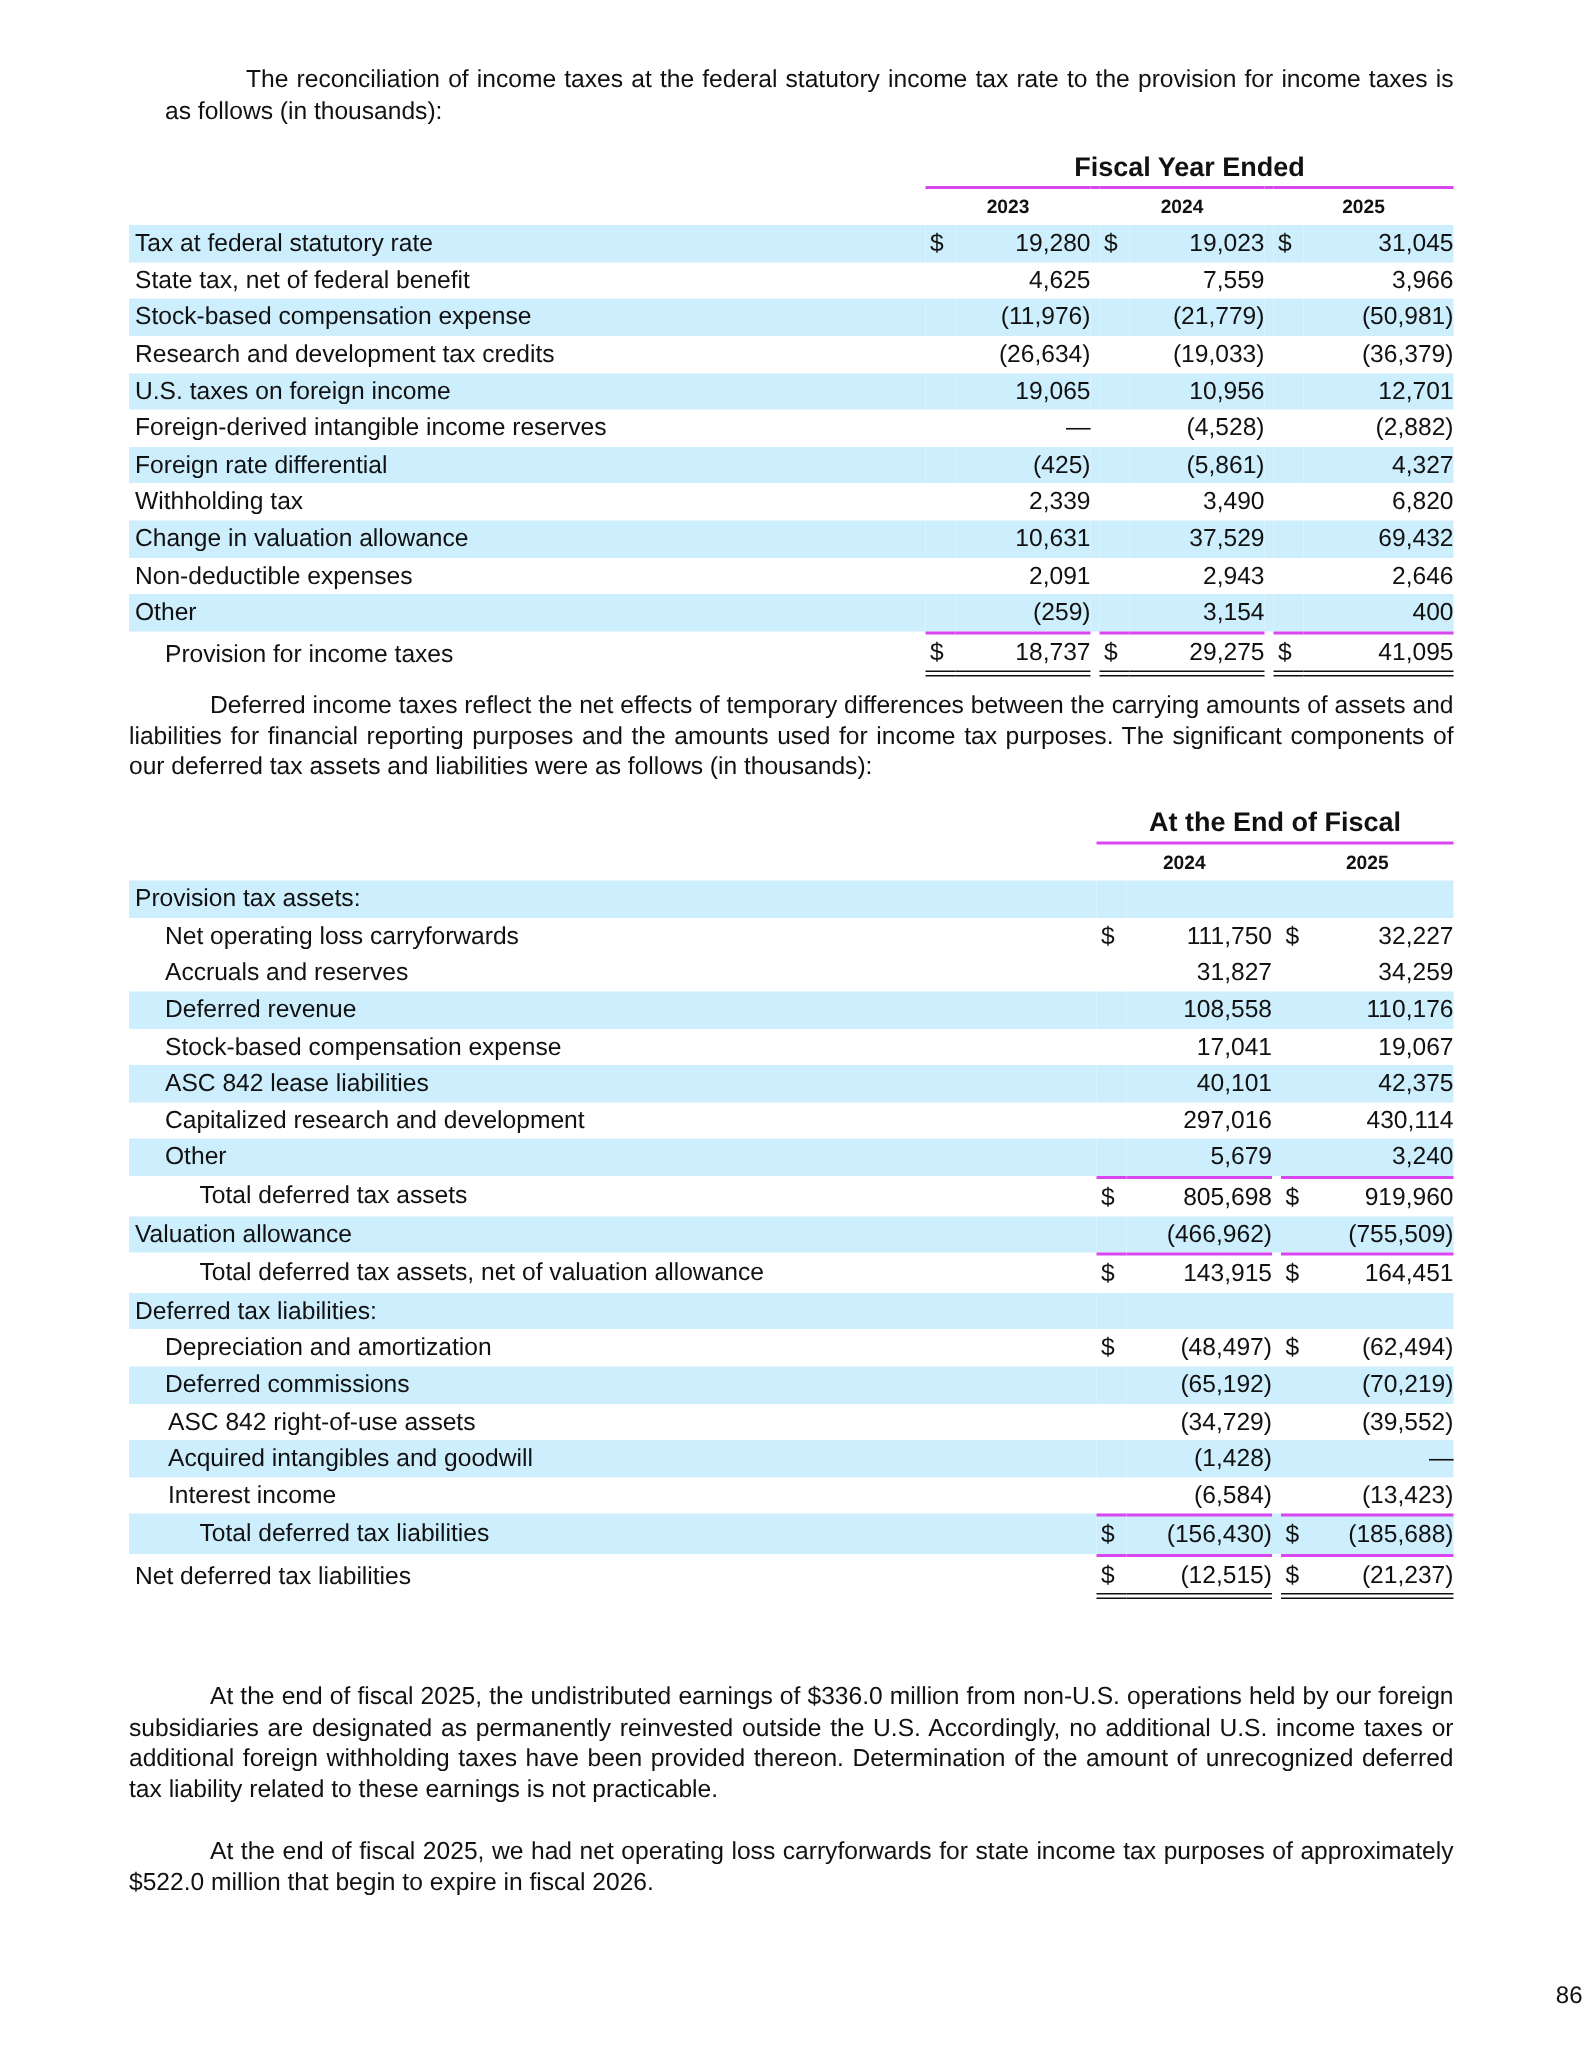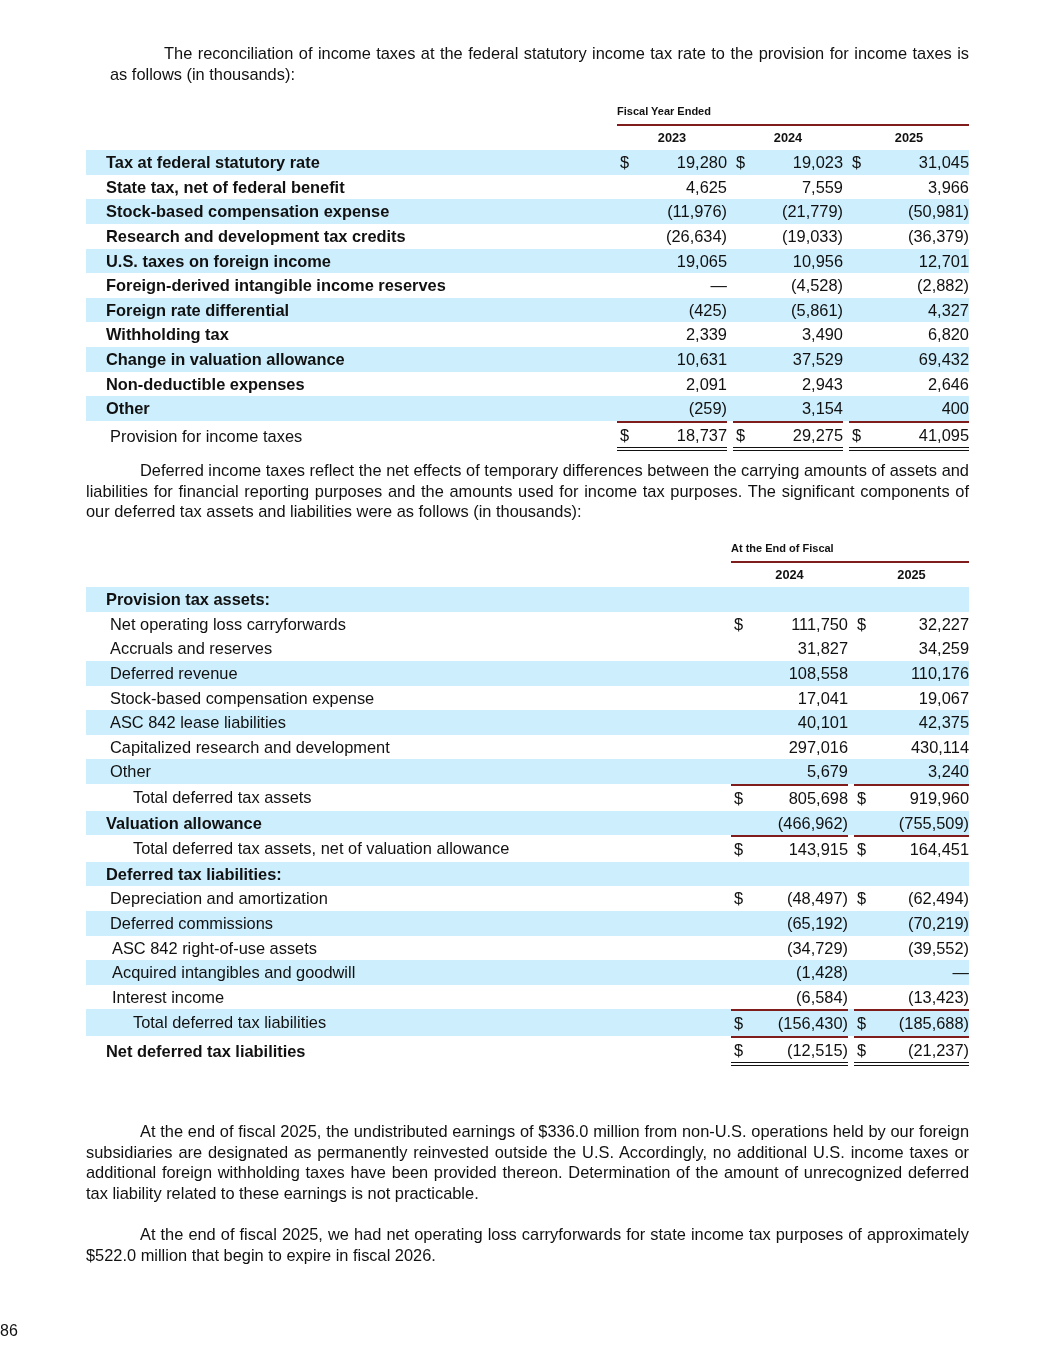--- a/index.html
+++ b/index.html
@@ -10,33 +10,33 @@
   .page { position: absolute; left: 86px; top: 0; width: 883px; }
   .para { text-align: justify; line-height: 20.5px; margin: 0; text-indent: 54px; }
   #p1 { position: absolute; top: 43px; margin-left: 24px; }
   #p2 { position: absolute; top: 460px; }
   #p3 { position: absolute; top: 1121px; }
   #p4 { position: absolute; top: 1224px; }
   table { border-collapse: separate; border-spacing: 0; width: 883px; }
   td { padding: 0; height: 24.6px; line-height: 24.6px; white-space: nowrap; }
   .hl td { background: #cdeefd; }
   .hl td.gap { background: #cdeefd; }
-  .lbl { padding-left: 20px; font-weight: bold; }
+  .lbl { padding-left: 4px; }
   .ind1 { padding-left: 24px; }
   .ind1b { padding-left: 26px; }
   .ind2 { padding-left: 47px; }
   .cur { text-align: left; padding-left: 3px; }
   .num { text-align: right; padding-right: 0; }
-  .hdr-top { font-weight: bold; font-size: 11px; height: 18px; line-height: 18px; }
+  .hdr-top { font-weight: bold; font-size: 18px; text-align: center; height: 18px; line-height: 18px; }
   .hdr-yr { font-weight: bold; font-size: 12.8px; text-align: center; height: 19px; line-height: 19px; }
-  .bt { border-top: 2px solid #7f1d1d; }
+  .bt { border-top: 2px solid #d946ef; }
   .dbl { border-bottom: 4px double #111; }
   #t1 { position: absolute; top: 99px; }
   #t2 { position: absolute; top: 536px; }
-  .pagenum { position: absolute; top: 1322px; left: 0; width: 1055px; text-align: left; font-size: 16px; }
+  .pagenum { position: absolute; top: 1322px; left: 0; width: 1055px; text-align: right; font-size: 16px; }
 </style>
 </head>
 <body>
 
 <div class="page">
 
   <p id="p1" class="para">The reconciliation of income taxes at the federal statutory income tax rate to the provision for income taxes is as follows (in thousands):</p>
 
   <table id="t1">
     <colgroup>

